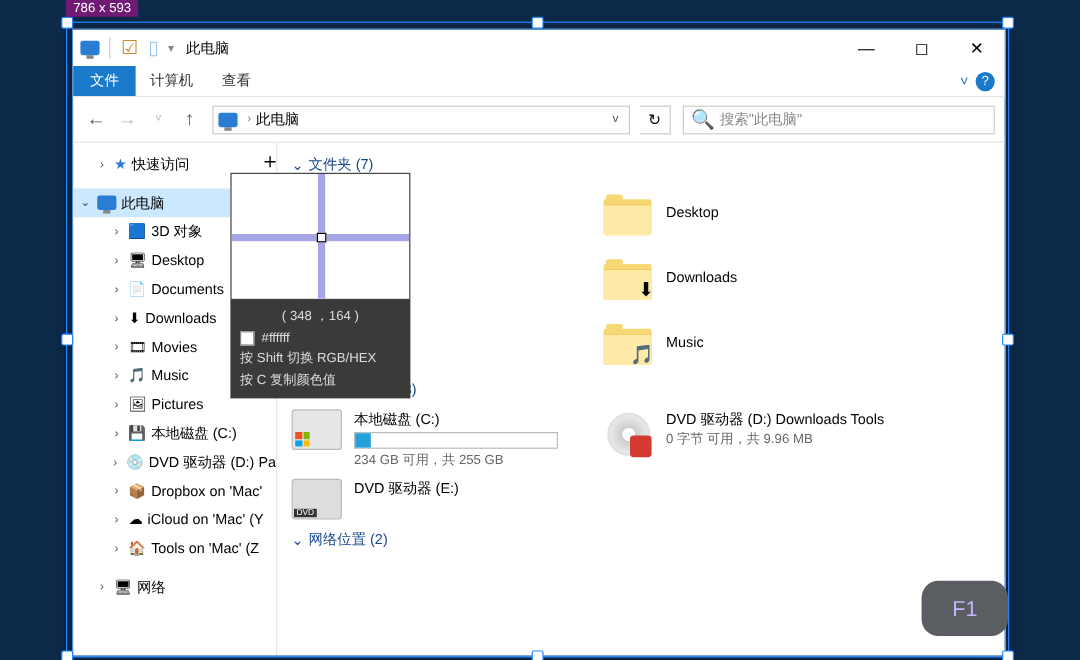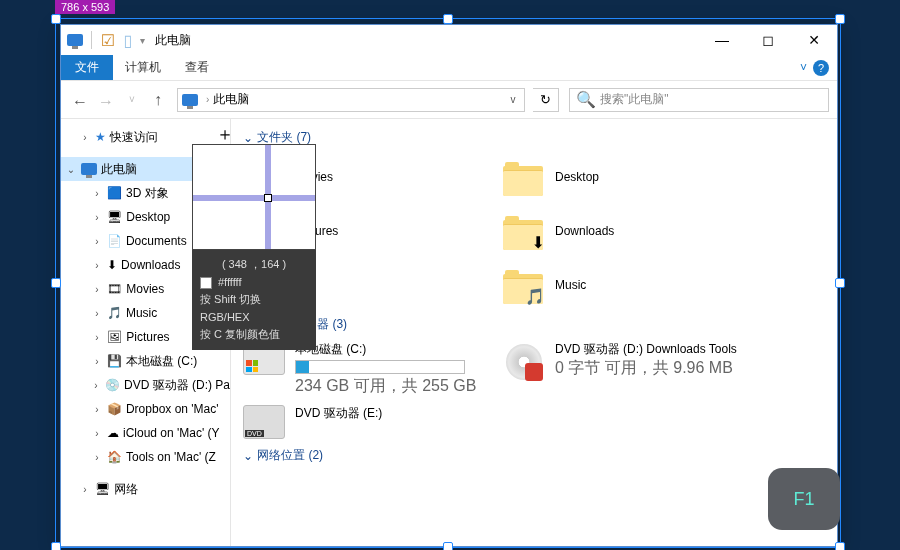--- a/index.html
+++ b/index.html
@@ -1,17 +1,17 @@
 <!DOCTYPE html>
 <html><head>
 <meta charset="utf-8">
 <style>
   * { box-sizing: border-box; margin: 0; padding: 0; font-family: "Segoe UI", "Microsoft YaHei", sans-serif; }
   body { background: #0d2a4a; width: 900px; height: 550px; overflow: hidden; position: relative; }
-  .dim-label { position: absolute; top: 0; left: 55px; background: #a21caf; color: #fff; font-size: 11px; padding: 1px 6px; z-index: 60; }
+  .dim-label { position: absolute; top: 0; left: 55px; background: #701a75; color: #fff; font-size: 11px; padding: 1px 6px; z-index: 60; }
   .sel-rect { position: absolute; border: 1px solid #2288ff; top: 18px; left: 55px; width: 786px; height: 530px; z-index: 30; pointer-events: none; }
   .handle { position: absolute; width: 10px; height: 10px; background: #fff; border: 1px solid #2288ff; border-radius: 2px; }
   .h-tl { top: -5px; left: -5px; } .h-tr { top: -5px; right: -5px; }
   .h-bl { bottom: -5px; left: -5px; } .h-br { bottom: -5px; right: -5px; }
   .h-tm { top: -5px; left: 50%; margin-left: -5px; } .h-bm { bottom: -5px; left: 50%; margin-left: -5px; }
   .h-ml { left: -5px; top: 50%; margin-top: -5px; } .h-mr { right: -5px; top: 50%; margin-top: -5px; }
 
   .window { position: absolute; top: 24px; left: 60px; width: 778px; height: 523px; background: #fff; box-shadow: 0 4px 20px rgba(0,0,0,.3); display: flex; flex-direction: column; border: 1px solid #5a8dce; }
   .titlebar { height: 30px; display: flex; align-items: center; padding-left: 6px; background: #fff; }
   .title-icons { display: flex; align-items: center; gap: 4px; }
@@ -53,33 +53,33 @@
   .folder-item { display:flex; align-items:center; height:54px; gap:10px; }
   .folder-icon { width:42px; height:42px; position:relative;}
   .folder-back { position:absolute; width:40px; height:30px; bottom:2px; background:#f8d775; border-radius:2px;}
   .folder-tab { position:absolute; width:14px; height:8px; top:6px; left:2px; background:#f8d775; border-radius:2px 2px 0 0;}
   .folder-front { position:absolute; width:40px; height:26px; bottom:2px; background:#ffe9a6; border-radius:2px; border-top:1px solid #f0c960;}
   .device-item { display:flex; align-items:flex-start; gap:10px; padding:4px 0; }
   .drive-icon { width:42px; height:34px; background:#e6e6e6; border:1px solid #bbb; border-radius:3px; position:relative;}
   .drive-win { position:absolute; left:2px; bottom:2px; width:12px; height:12px;}
   .progress { width:170px; height:14px; border:1px solid #bbb; background:#fff; margin:2px 0;}
   .progress-fill { height:100%; background:#26a0da;}
-  .sub { color:#666; font-size:16px;}
-
-  .magnifier { position:absolute; top:144px; left:192px; width:124px; z-index:40;}
+  .sub { color:#666; font-size:11px;}
+
+  .magnifier { position:absolute; top:144px; left:192px; width:150px; z-index:40;}
   .mag-view { height:106px; background:#fff; border:1px solid #444; position:relative; overflow:hidden;}
   .mag-h { position:absolute; left:0; right:0; top:50px; height:6px; background:#a6a6e6;}
   .mag-v { position:absolute; top:0; bottom:0; left:72px; width:6px; background:#a6a6e6;}
   .mag-c { position:absolute; top:49px; left:71px; width:8px; height:8px; background:#fff; border:1px solid #000;}
   .mag-info { background:#3a3a3a; color:#ddd; font-size:11px; padding:6px 8px; line-height:1.6;}
   .mag-coord { text-align:center;}
   .mag-swatch { display:inline-block; width:12px; height:12px; background:#fff; border:1px solid #888; vertical-align:middle; margin-right:6px;}
   .cross { position:absolute; top:122px; left:216px; color:#000; font-size:18px; z-index:50;}
 
-  .f1 { position:absolute; right:60px; bottom:20px; width:72px; height:62px; background:#5a5d62; color:#5eead4; border-radius:14px; display:flex; align-items:center; justify-content:center; font-size:18px; z-index:50;}
+  .f1 { position:absolute; right:60px; bottom:20px; width:72px; height:46px; background:#5a5d62; color:#c4b5fd; border-radius:14px; display:flex; align-items:center; justify-content:center; font-size:18px; z-index:50;}
 
   .ico { display:inline-flex; width:16px; height:16px; align-items:center; justify-content:center;}
   .monitor { width:16px; height:12px; background:#2b7cd3; border-radius:2px; position:relative;}
   .monitor::after{content:"";position:absolute;bottom:-3px;left:5px;width:6px;height:3px;background:#888;}
   .win-logo { width:12px; height:12px; display:grid; grid-template-columns:1fr 1fr; grid-template-rows:1fr 1fr; gap:1px;}
   .win-logo span:nth-child(1){background:#f25022;} .win-logo span:nth-child(2){background:#7fba00;}
   .win-logo span:nth-child(3){background:#00a4ef;} .win-logo span:nth-child(4){background:#ffb900;}
 </style>
 </head>
 <body>

